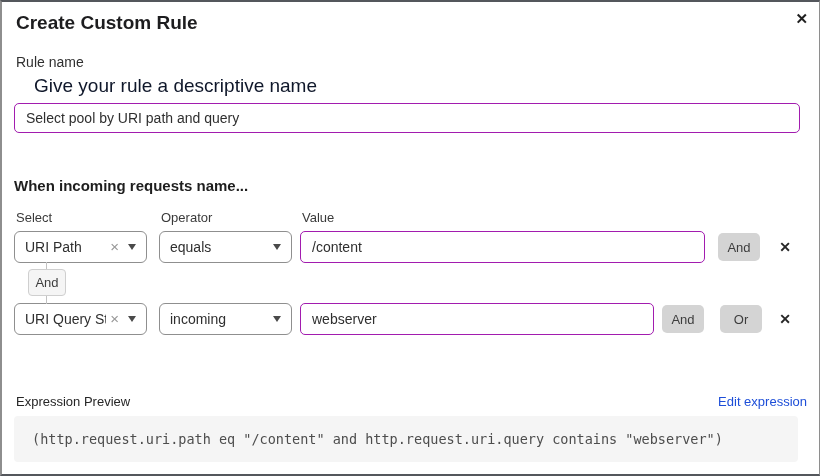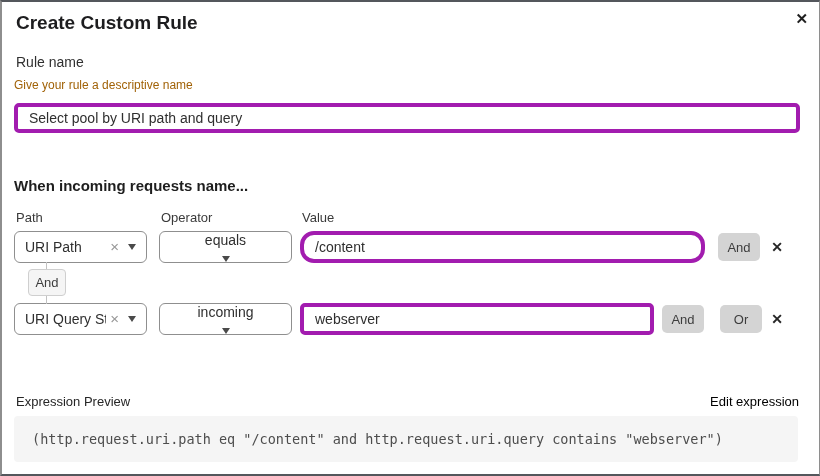--- a/index.html
+++ b/index.html
@@ -7,37 +7,37 @@
   .dialog {
     position:relative;
     width:820px; height:476px;
     background:#fff;
     border:2px solid #54575c;
     border-left-color:#8e8e8e; border-right:1px solid #8e8e8e;
     font-family:"Liberation Sans", sans-serif;
     color:#2b2b2b;
     overflow:hidden;
   }
-  .content { padding:10px 20px 0 12px; }
+  .content { padding:10px 12px 0 12px; }
 
   .dlg-title {
     margin:0 2px; font-size:19px; line-height:22px; font-weight:700; color:#1d1d1f;
   }
   .close-x {
     position:absolute; top:6px; right:9px;
     font-size:15px; font-weight:700; color:#1f1f1f;
     cursor:pointer; line-height:18px; padding:2px;
   }
 
   .rule-label { margin:20px 2px 8px; font-size:14px; line-height:16px; color:#303030; }
-  .rule-hint  { margin:7px 0 0;  font-size:12px; line-height:15px; color:#a16207; }
+  .rule-hint  { margin:7px 20px 0;  font-size:19px; line-height:15px; color:#0f172a; }
 
   .text-input {
     display:block; width:786px; height:30px; margin-top:10px;
-    border:4px solid #a21caf; border-radius:5px;
+    border:1px solid #a21caf; border-radius:5px;
     padding:0 11px; font-family:"Liberation Sans", sans-serif;
     font-size:14px; color:#2f2f2f; background:#fff; outline:none;
   }
   .text-input.name { width:786px; }
 
   .match-heading {
     margin:45px 0 0; font-size:15px; line-height:16px; font-weight:700; color:#1e1e1e;
   }
 
   .col-labels { display:flex; margin-top:16px; font-size:13px; line-height:15px; color:#3a3a3a; }
@@ -50,23 +50,23 @@
   .sel {
     display:flex; align-items:center;
     width:133px; height:32px;
     border:1px solid #8f8f8f; border-radius:6px;
     padding:0 10px; background:#fff; cursor:pointer;justify-content:flex-end;
   }
   .sel .sel-label { flex:1; font-size:14px; color:#2f2f2f; white-space:nowrap; overflow:hidden; }
   .sel .clear-x { font-size:15px; color:#979797; margin:0 9px 0 4px; line-height:14px; cursor:pointer; }
   .caret { width:0; height:0; border-left:4.5px solid transparent; border-right:4.5px solid transparent; border-top:6px solid #4a4a4a; flex:0 0 auto; }
 
-  .sel.op { margin-left:12px;flex-direction:column; }
+  .sel.op { margin-left:12px; }
   .val { margin-left:8px; margin-top:0; height:32px; }
-  .val.v1 { width:405px;border-radius:14px; }
+  .val.v1 { width:405px; }
   .val.v2 { width:354px; }
 
   .combi-btn {
     height:28px; width:42px; border:none; border-radius:5px;
     background:#d4d4d4; color:#3d3d3d; font-size:13px;
     font-family:"Liberation Sans", sans-serif; cursor:pointer; padding:0;
   }
   .combi-btn.and1 { margin-left:13px; }
   .combi-btn.and2 { margin-left:8px; }
   .combi-btn.or2  { margin-left:16px; }
@@ -86,21 +86,21 @@
     content:""; position:absolute; left:18px; width:1px; background:#c2c2c2;
   }
   .connector:before { top:-7px; height:7px; }
   .connector:after  { bottom:-8px; height:8px; }
 
   .preview-head {
     display:flex; justify-content:space-between; align-items:center;
     margin-top:59px; font-size:13px; line-height:15px;
   }
   .preview-label { color:#262626; padding-left:2px; }
-  .edit-link { color:#000000; cursor:pointer; text-decoration:none; }
+  .edit-link { color:#1d4ed8; cursor:pointer; text-decoration:none; }
 
   .code-block {
     margin-top:7px; width:784px; height:46px;
     background:#f5f5f5; border-radius:4px;
     display:flex; align-items:center;
     padding:0 18px;
     font-family:"DejaVu Sans Mono", monospace;
     font-size:13.5px; color:#4d4d4d; white-space:nowrap; overflow:hidden;
   }
 </style>
@@ -113,21 +113,21 @@
   <div class="content">
     <h1 class="dlg-title">Create Custom Rule</h1>
 
     <div class="rule-label">Rule name</div>
     <div class="rule-hint">Give your rule a descriptive name</div>
     <input class="text-input name" type="text" value="Select pool by URI path and query" style="">
 
     <div class="match-heading">When incoming requests name...</div>
 
     <div class="col-labels">
-      <div class="c1">Path</div>
+      <div class="c1">Select</div>
       <div class="c2">Operator</div>
       <div class="c3">Value</div>
     </div>
 
     <div class="cond-row">
       <div class="sel">
         <span class="sel-label">URI Path</span>
         <span class="clear-x">×</span>
         <span class="caret"></span>
       </div>

